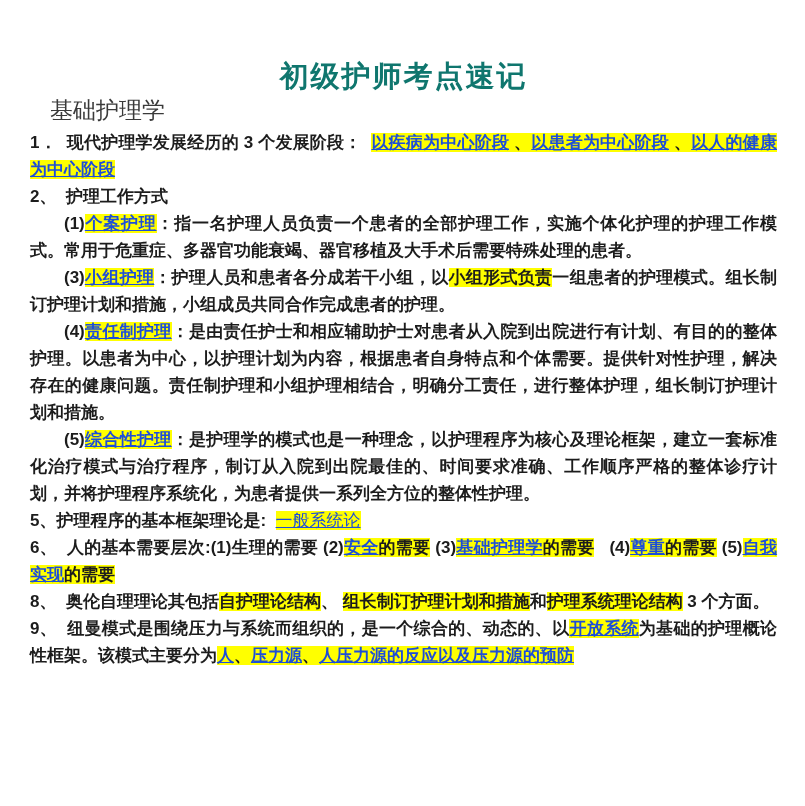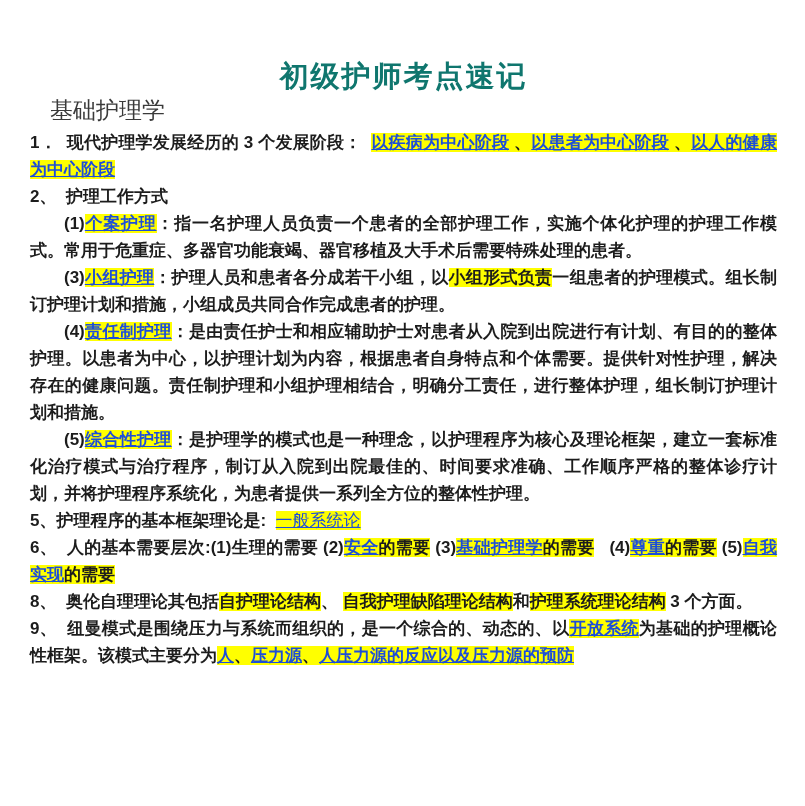--- a/index.html
+++ b/index.html
@@ -67,17 +67,17 @@
   <div class="doc-subtitle">基础护理学</div>
   <div class="doc-body" id="doc-body">
       <p><span>1．  现代护理学发展经历的 3 个发展阶段：  </span><span class="hl red">以疾病为中心阶段</span><span class="hl"> 、</span><span class="hl red">以患者为中心阶段</span><span class="hl"> 、</span><span class="hl red">以人的健康为中心阶段</span></p>
       <p><span>2、  </span><span class="bold">护理工作方式</span></p>
       <p class="indent"><span>(1)</span><span class="hl red">个案护理</span><span>：指一名护理人员负责一个患者的全部护理工作，实施个体化护理的护理工作模式。常用于危重症、多器官功能衰竭、器官移植及大手术后需要特殊处理的患者。</span></p>
       <p class="indent"><span>(3)</span><span class="hl red">小组护理</span><span>：护理人员和患者各分成若干小组，以</span><span class="hl">小组形式负责</span><span>一组患者的护理模式。组长制订护理计划和措施，小组成员共同合作完成患者的护理。</span></p>
       <p class="indent"><span>(4)</span><span class="hl red">责任制护理</span><span>：是由责任护士和相应辅助护士对患者从入院到出院进行有计划、有目的的整体护理。以患者为中心，以护理计划为内容，根据患者自身特点和个体需要。提供针对性护理，解决存在的健康问题。责任制护理和小组护理相结合，明确分工责任，进行整体护理，组长制订护理计划和措施。</span></p>
       <p class="indent"><span>(5)</span><span class="hl red">综合性护理</span><span>：是护理学的模式也是一种理念，以护理程序为核心及理论框架，建立一套标准化治疗模式与治疗程序，制订从入院到出院最佳的、时间要求准确、工作顺序严格的整体诊疗计划，并将护理程序系统化，为患者提供一系列全方位的整体性护理。</span></p>
       <p><span>5、护理程序的基本框架理论是:  </span><span class="hl red serif">一般系统论</span></p>
       <p><span>6、  人的基本需要层次:(1)生理的需要 (2)</span><span class="hl red">安全</span><span class="hl">的需要</span><span> (3)</span><span class="hl red">基础护理学</span><span class="hl">的需要</span><span>   (4)</span><span class="hl red">尊重</span><span class="hl">的需要</span><span> (5)</span><span class="hl red">自我实现</span><span class="hl">的需要</span></p>
-      <p><span>8、  奥伦自理理论其包括</span><span class="hl">自护理论结构</span><span>、 </span><span class="hl">自我护理缺陷理论结构</span><span>和</span><span class="hl">护理系统理论结构</span><span> 3 个方面。</span></p>
+      <p><span>8、  奥伦自理理论其包括</span><span class="hl">自护理论结构</span><span>、 </span><span class="hl">组长制订护理计划和措施</span><span>和</span><span class="hl">护理系统理论结构</span><span> 3 个方面。</span></p>
       <p><span>9、  纽曼模式是围绕压力与系统而组织的，是一个综合的、动态的、以</span><span class="hl red">开放系统</span><span>为基础的护理概论性框架。该模式主要分为</span><span class="hl red">人</span><span class="hl">、</span><span class="hl red">压力源</span><span class="hl">、</span><span class="hl red">人压力源的反应以及压力源的预防</span></p>
       <p></p>
     </div>
 </div>
 
 </body></html>

